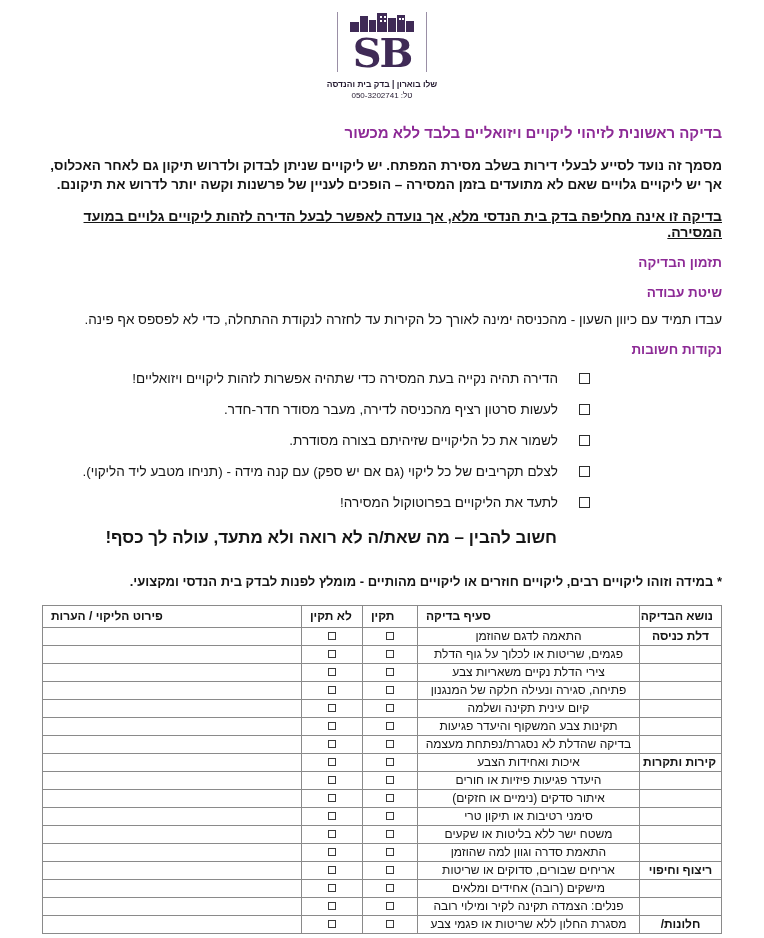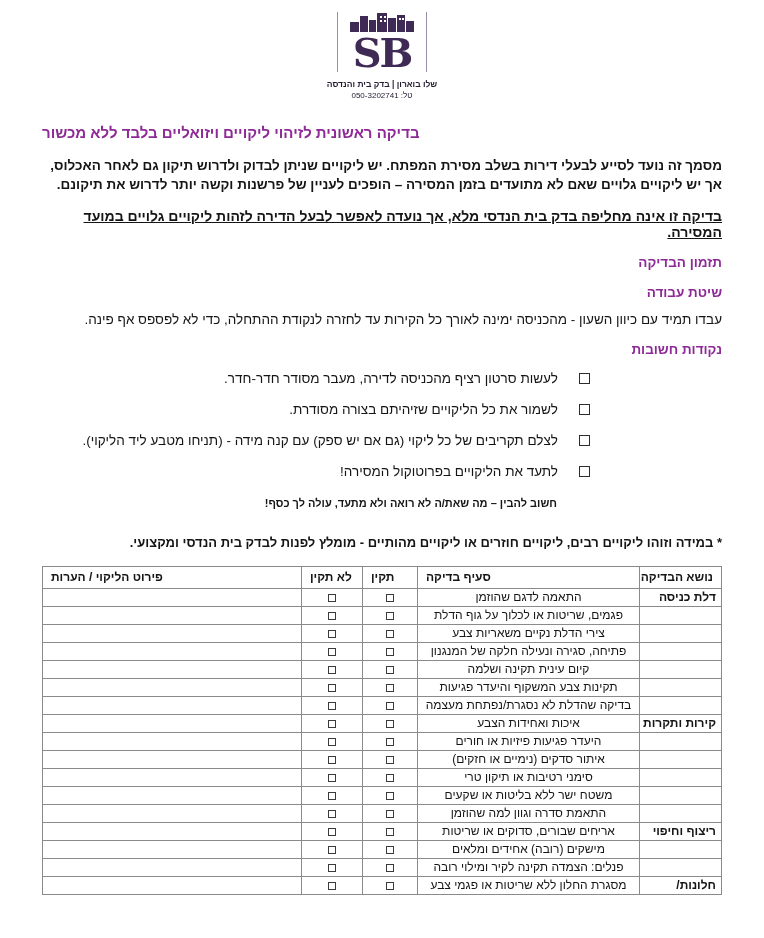--- a/index.html
+++ b/index.html
@@ -24,47 +24,47 @@
   .logo-sb{
     font-family:"DejaVu Serif","Liberation Serif",serif;
     font-weight:bold;font-size:40px;line-height:1;
     color:var(--logo-purple);letter-spacing:-2px;
   }
   .logo-tagline{font-size:8.5px;font-weight:bold;color:#241a30;margin-top:3px;}
   .logo-phone{font-size:8px;color:#241a30;margin-top:2px;}
 
   
   .title{
-    text-align:left;color:var(--purple);
+    text-align:right;color:var(--purple);
     font-size:15px;font-weight:700;margin:24px 0 0 0;
   }
   .intro{font-size:13.5px;font-weight:700;line-height:1.38;margin:16px 0 0 0;text-align:right;}
   .disclaimer{font-size:14px;font-weight:700;text-decoration:underline;margin:14px 0 0 0;}
   .sec-heading{color:var(--purple);font-size:13.5px;font-weight:700;margin:15px 0 0 0;text-align:right;}
   .sec-text{font-size:13.5px;margin:12px 0 0 0;}
 
   
   .points{margin-top:3px;}
   .point{display:flex;align-items:flex-start;gap:21px;padding-right:132px;margin-top:14px;}
   .cbx{flex:none;width:11px;height:11px;border:1.6px solid #2c2c2c;background:#fff;margin-top:2px;}
   .point-text{font-size:13.5px;line-height:1.25;}
 
-  .warning{font-size:11px;font-weight:700;margin:16px 165px 0 0;}
+  .warning{font-size:17px;font-weight:700;margin:16px 165px 0 0;}
   .note{font-size:13px;font-weight:700;margin:26px 0 0 0;}
 
   
   .check-table{
     width:100%;margin-top:16px;border-collapse:collapse;
     table-layout:fixed;font-size:12px;
   }
   .check-table th,.check-table td{
     border:1px solid #8a8a8a;padding:1px 5px;line-height:15px;overflow:hidden;white-space:nowrap;
   }
   .check-table th{font-weight:700;text-align:left;padding:3px 8px;}
-  td.subject{font-weight:700;text-align:right;}
+  td.subject{font-weight:700;text-align:center;}
   td.item{text-align:center;}
   td.check{text-align:center;}
   .cbx-sm{display:inline-block;width:8px;height:8px;border:1.2px solid #3a3a3a;background:#fff;vertical-align:middle;}
 </style>
 </head>
 <body>
 
 <div class="page">
 
   <header class="logo-wrap">
@@ -106,20 +106,24 @@
 
   <h2 class="sec-heading">תזמון הבדיקה</h2>
 
   <h2 class="sec-heading">שיטת עבודה</h2>
   <p class="sec-text">עבדו תמיד עם כיוון השעון - מהכניסה ימינה לאורך כל הקירות עד לחזרה לנקודת ההתחלה, כדי לא לפספס אף פינה.</p>
 
   <h2 class="sec-heading">נקודות חשובות</h2>
   <div class="points">
       <div class="point">
         <span class="cbx"></span>
+        <span class="point-text">הדירה תהיה נקייה בעת המסירה כדי שתהיה אפשרות לזהות ליקויים ויזואליים!</span>
+      </div>
+      <div class="point">
+        <span class="cbx"></span>
         <span class="point-text">לעשות סרטון רציף מהכניסה לדירה, מעבר מסודר חדר-חדר.</span>
       </div>
       <div class="point">
         <span class="cbx"></span>
         <span class="point-text">לשמור את כל הליקויים שזיהיתם בצורה מסודרת.</span>
       </div>
       <div class="point">
         <span class="cbx"></span>
         <span class="point-text">לצלם תקריבים של כל ליקוי (גם אם יש ספק) עם קנה מידה - (תניחו מטבע ליד הליקוי).</span>
       </div>

